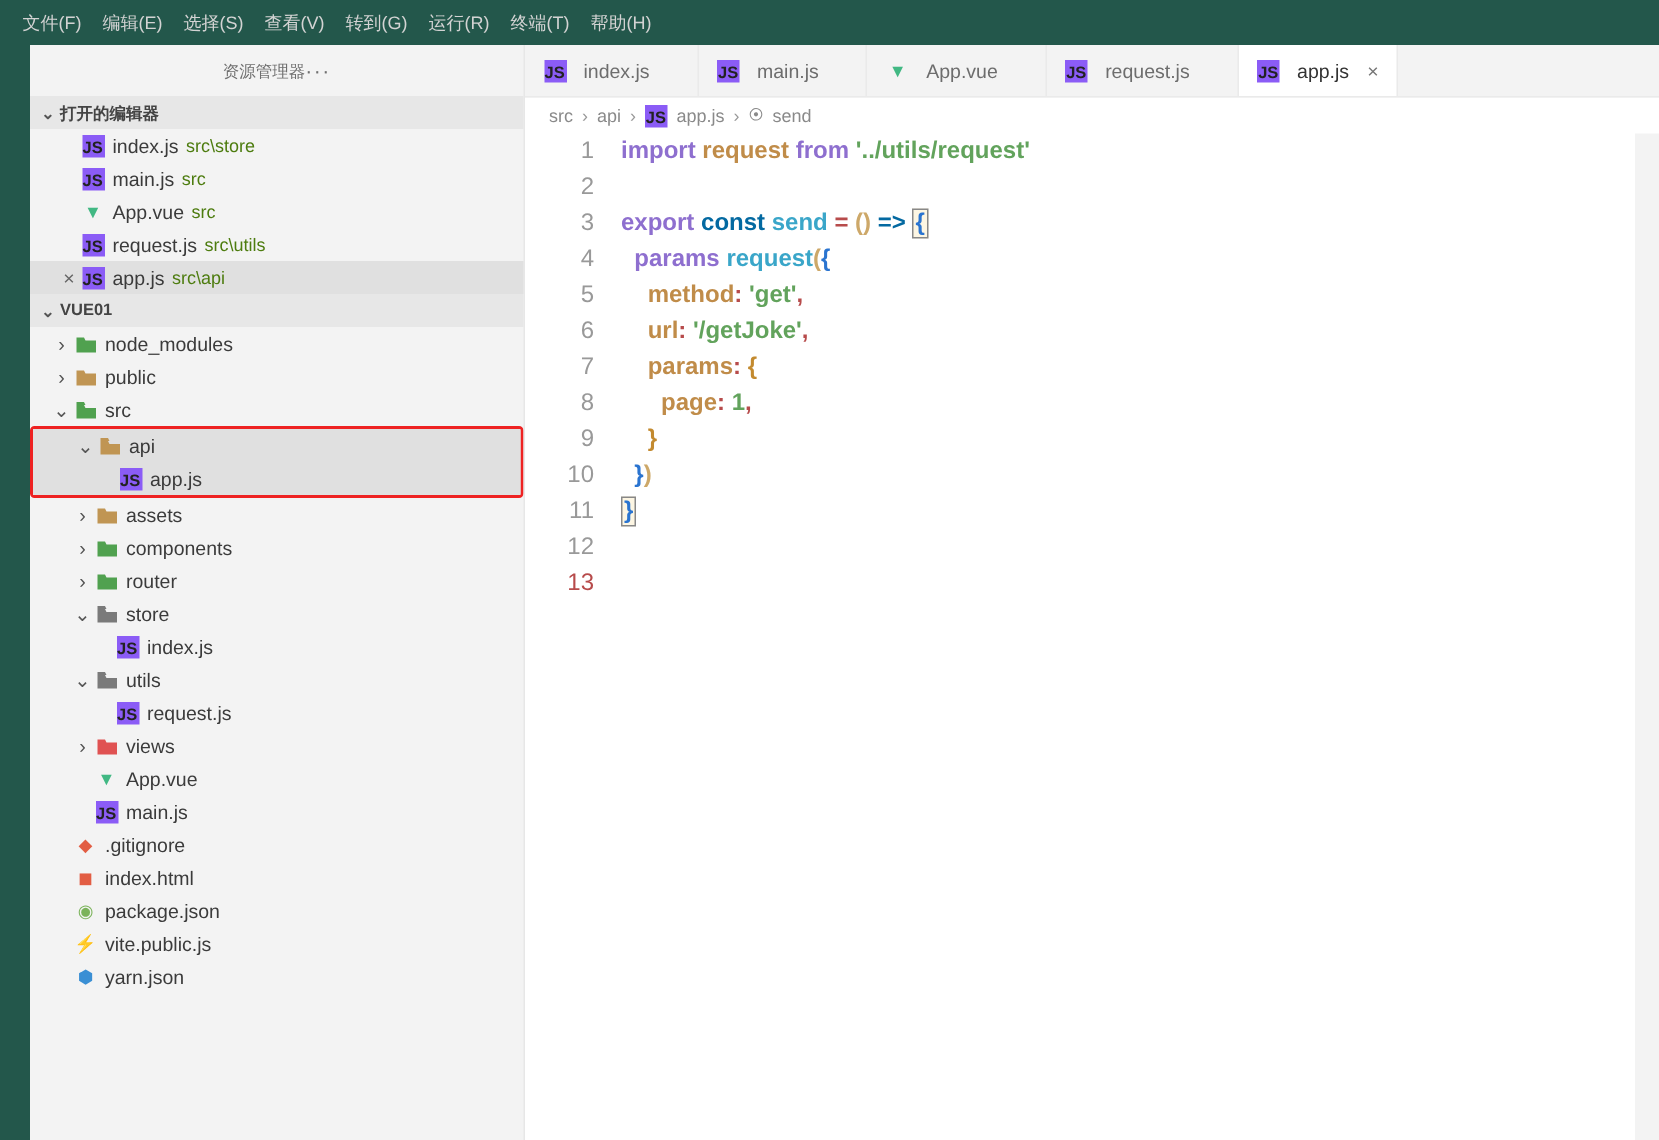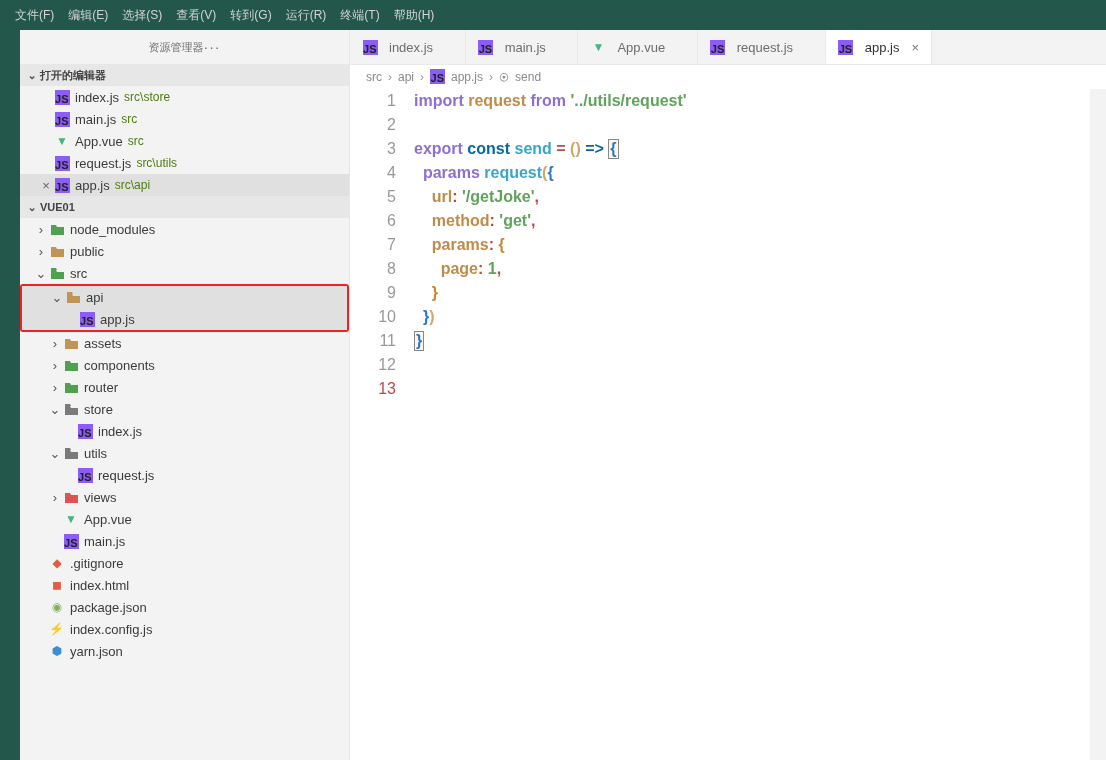--- a/index.html
+++ b/index.html
@@ -336,21 +336,21 @@
           <span class="icon">
             <span class="ic-json">◉</span>
           </span>
           <span>package.json</span>
         </div>
         <div class="row indent-0">
           <span class="chev"></span>
           <span class="icon">
             <span class="ic-vite">⚡</span>
           </span>
-          <span>index.config.js</span>
+          <span>vite.public.js</span>
         </div>
         <div class="row indent-0">
           <span class="chev"></span>
           <span class="icon">
             <span class="ic-yarn">⬢</span>
           </span>
           <span>yarn.json</span>
         </div>
       </div>
   </div>
@@ -418,22 +418,22 @@
           <div class="ln">10</div>
           <div class="ln">11</div>
           <div class="ln">12</div>
           <div class="ln cur">13</div>
         </div>
       <div class="codelines" id="codelines">
           <div class="line"><span class="kw">import</span><span class="op"> </span><span class="nm">request</span><span class="op"> </span><span class="kw">from</span><span class="op"> </span><span class="str">'../utils/request'</span></div>
           <div class="line"></div>
           <div class="line"><span class="kw">export</span><span class="op"> </span><span class="kw2">const</span><span class="op"> </span><span class="fn">send</span><span class="op"> </span><span class="pn">=</span><span class="op"> </span><span class="py">()</span><span class="op"> </span><span class="kw2">=&gt;</span><span class="op"> </span><span class="boxchar">{</span></div>
           <div class="line"><span class="op">  </span><span class="kw">params</span><span class="op"> </span><span class="fn">request</span><span class="py">(</span><span class="bl">{</span></div>
+          <div class="line"><span class="op">    </span><span class="nm">method</span><span class="pn">:</span><span class="op"> </span><span class="str">'get'</span><span class="pn">,</span></div>
           <div class="line"><span class="op">    </span><span class="nm">url</span><span class="pn">:</span><span class="op"> </span><span class="str">'/getJoke'</span><span class="pn">,</span></div>
-          <div class="line"><span class="op">    </span><span class="nm">method</span><span class="pn">:</span><span class="op"> </span><span class="str">'get'</span><span class="pn">,</span></div>
           <div class="line"><span class="op">    </span><span class="nm">params</span><span class="pn">:</span><span class="op"> </span><span class="par1">{</span></div>
           <div class="line"><span class="op">      </span><span class="nm">page</span><span class="pn">:</span><span class="op"> </span><span class="num">1</span><span class="pn">,</span></div>
           <div class="line"><span class="op">    </span><span class="par1">}</span></div>
           <div class="line"><span class="op">  </span><span class="bl">}</span><span class="py">)</span></div>
           <div class="line"><span class="boxchar">}</span></div>
         </div>
       <div class="minimap"></div>
     </div>
   </div>
 </div>

